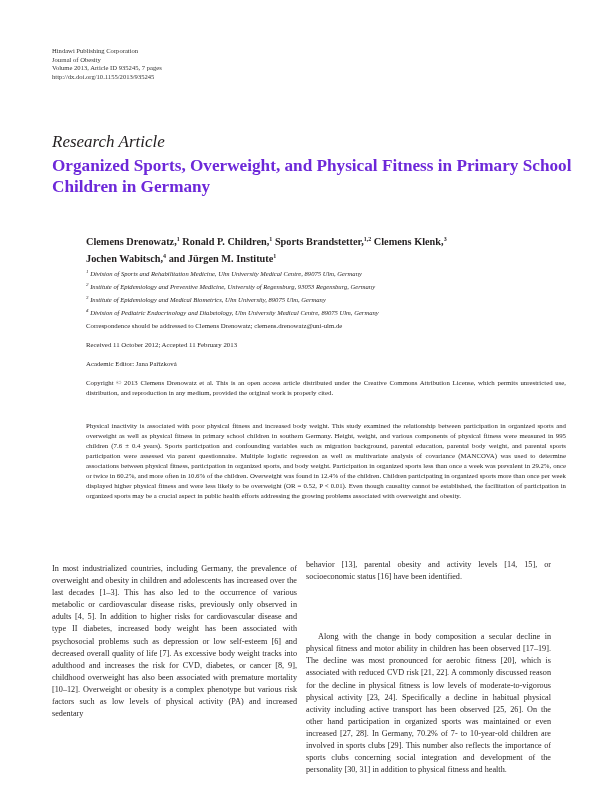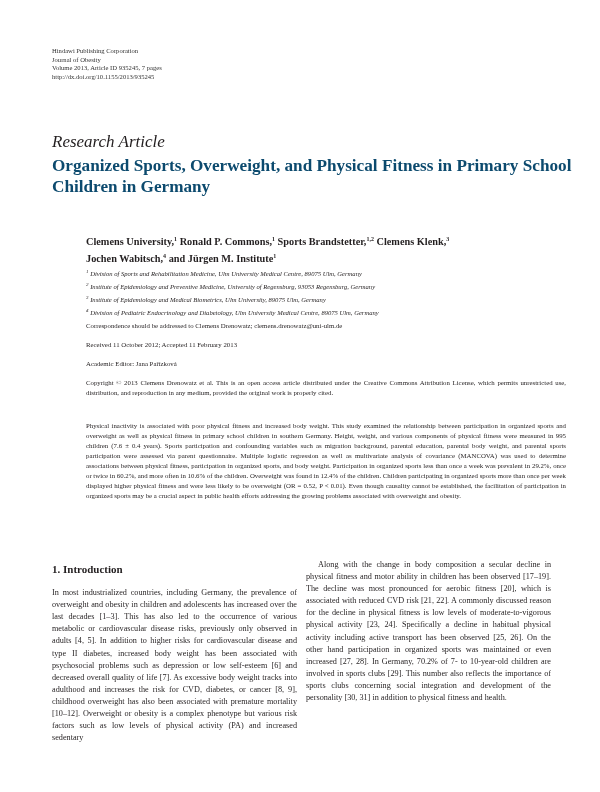--- a/index.html
+++ b/index.html
@@ -1,66 +1,66 @@
 <!DOCTYPE html>
 <html><head>
 <meta charset="utf-8">
 <style>
   html, body { margin:0; padding:0; background:#ffffff; }
   body { width:600px; height:792px; position:relative; overflow:hidden;
          font-family:"Liberation Serif","DejaVu Serif",serif; color:#231f20; }
   .header { position:absolute; left:52px; top:47px; font-size:6.6px; line-height:8.6px; color:#333; }
   .article-type { position:absolute; left:52px; top:132px; font-style:italic; font-size:17px; color:#231f20; }
-  .title { position:absolute; left:52px; top:156px; width:520px; font-weight:bold; font-size:17.2px; line-height:20.5px; color:#0c4a6e; }
+  .title { position:absolute; left:52px; top:156px; width:520px; font-weight:bold; font-size:17.2px; line-height:20.5px; color:#6d28d9; }
   .authors { position:absolute; left:86px; top:232px; width:470px; font-weight:bold; font-size:10.3px; line-height:15px; }
   .authors sup { font-size:6px; vertical-align:4px; font-weight:bold; }
   .affils { position:absolute; left:86px; top:266px; width:480px; font-style:italic; font-size:6.6px; line-height:11px; }
   .affils sup { font-size:5px; vertical-align:3px; }
   .meta-line { position:absolute; left:86px; font-size:6.8px; }
   .copyright { position:absolute; left:86px; top:378px; width:480px; font-size:6.8px; line-height:9.7px; text-align:justify; }
   .abstract { position:absolute; left:86px; top:421px; width:480px; font-size:6.8px; line-height:10.05px; text-align:justify; }
   .col { position:absolute; top:563px; width:245px; font-size:8.2px; line-height:12.1px; text-align:justify; }
   .col-left { left:52px; }
   .col-right { left:306px; top:559px; width:245px; }
   .section-heading { font-weight:bold; font-size:11px; margin:0 0 12px 0; }
   .col p { margin:0; text-indent:0; }
-  .col p.indent { text-indent:12px; }
+  .col p.indent { text-indent:12px;margin-top:48px; }
 </style>
 </head>
 <body>
 
 <div class="header">
   <div>Hindawi Publishing Corporation</div>
   <div>Journal of Obesity</div>
   <div>Volume 2013, Article ID 935245, 7 pages</div>
   <div>http://dx.doi.org/10.1155/2013/935245</div>
 </div>
 
 <div class="article-type">Research Article</div>
 <div class="title">Organized Sports, Overweight, and Physical Fitness in Primary School Children in Germany</div>
 
 <div class="authors">
-  <span><span>Clemens University,</span><sup>1</sup></span><span><span> Ronald P. Commons,</span><sup>1</sup></span><span><span> Sports Brandstetter,</span><sup>1,2</sup></span><span><span> Clemens Klenk,</span><sup>3</sup></span><br><span><span> Jochen Wabitsch,</span><sup>4</sup></span><span><span> and Jürgen M. Institute</span><sup>1</sup></span>
+  <span><span>Clemens Drenowatz,</span><sup>1</sup></span><span><span> Ronald P. Children,</span><sup>1</sup></span><span><span> Sports Brandstetter,</span><sup>1,2</sup></span><span><span> Clemens Klenk,</span><sup>3</sup></span><br><span><span> Jochen Wabitsch,</span><sup>4</sup></span><span><span> and Jürgen M. Institute</span><sup>1</sup></span>
 </div>
 
 <div class="affils">
   <div><sup>1</sup> <span>Division of Sports and Rehabilitation Medicine, Ulm University Medical Centre, 89075 Ulm, Germany</span></div>
   <div><sup>2</sup> <span>Institute of Epidemiology and Preventive Medicine, University of Regensburg, 93053 Regensburg, Germany</span></div>
   <div><sup>3</sup> <span>Institute of Epidemiology and Medical Biometrics, Ulm University, 89075 Ulm, Germany</span></div>
   <div><sup>4</sup> <span>Division of Pediatric Endocrinology and Diabetology, Ulm University Medical Centre, 89075 Ulm, Germany</span></div>
 </div>
 
 <div class="meta-line" style="top:322px;">Correspondence should be addressed to Clemens Drenowatz; clemens.drenowatz@uni-ulm.de</div>
 <div class="meta-line" style="top:341px;">Received 11 October 2012; Accepted 11 February 2013</div>
 <div class="meta-line" style="top:360px;">Academic Editor: Jana Pařízková</div>
 
 <div class="copyright">Copyright © 2013 Clemens Drenowatz et al. This is an open access article distributed under the Creative Commons Attribution License, which permits unrestricted use, distribution, and reproduction in any medium, provided the original work is properly cited.</div>
 
 <div class="abstract">Physical inactivity is associated with poor physical fitness and increased body weight. This study examined the relationship between participation in organized sports and overweight as well as physical fitness in primary school children in southern Germany. Height, weight, and various components of physical fitness were measured in 995 children (7.6 ± 0.4 years). Sports participation and confounding variables such as migration background, parental education, parental body weight, and parental sports participation were assessed via parent questionnaire. Multiple logistic regression as well as multivariate analysis of covariance (MANCOVA) was used to determine associations between physical fitness, participation in organized sports, and body weight. Participation in organized sports less than once a week was prevalent in 29.2%, once or twice in 60.2%, and more often in 10.6% of the children. Overweight was found in 12.4% of the children. Children participating in organized sports more than once per week displayed higher physical fitness and were less likely to be overweight (OR = 0.52, P &lt; 0.01). Even though causality cannot be established, the facilitation of participation in organized sports may be a crucial aspect in public health efforts addressing the growing problems associated with overweight and obesity.</div>
 
 <div class="col col-left">
-  <div class="section-heading">1. Introduction</div>
   <p>In most industrialized countries, including Germany, the prevalence of overweight and obesity in children and adolescents has increased over the last decades [1–3]. This has also led to the occurrence of various metabolic or cardiovascular disease risks, previously only observed in adults [4, 5]. In addition to higher risks for cardiovascular disease and type II diabetes, increased body weight has been associated with psychosocial problems such as depression or low self-esteem [6] and decreased overall quality of life [7]. As excessive body weight tracks into adulthood and increases the risk for CVD, diabetes, or cancer [8, 9], childhood overweight has also been associated with premature mortality [10–12]. Overweight or obesity is a complex phenotype but various risk factors such as low levels of physical activity (PA) and increased sedentary</p>
 </div>
 
 <div class="col col-right">
+  <p>behavior [13], parental obesity and activity levels [14, 15], or socioeconomic status [16] have been identified.</p>
   <p class="indent">Along with the change in body composition a secular decline in physical fitness and motor ability in children has been observed [17–19]. The decline was most pronounced for aerobic fitness [20], which is associated with reduced CVD risk [21, 22]. A commonly discussed reason for the decline in physical fitness is low levels of moderate-to-vigorous physical activity [23, 24]. Specifically a decline in habitual physical activity including active transport has been observed [25, 26]. On the other hand participation in organized sports was maintained or even increased [27, 28]. In Germany, 70.2% of 7- to 10-year-old children are involved in sports clubs [29]. This number also reflects the importance of sports clubs concerning social integration and development of the personality [30, 31] in addition to physical fitness and health.</p>
 </div>
 
 </body></html>

